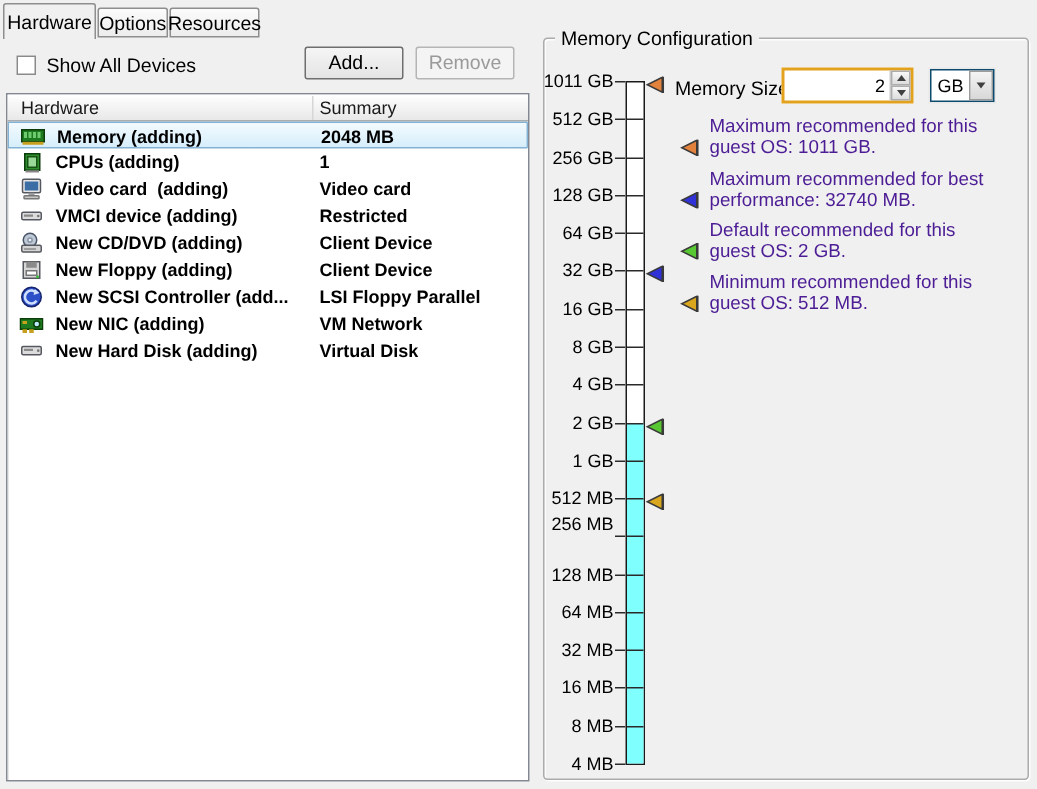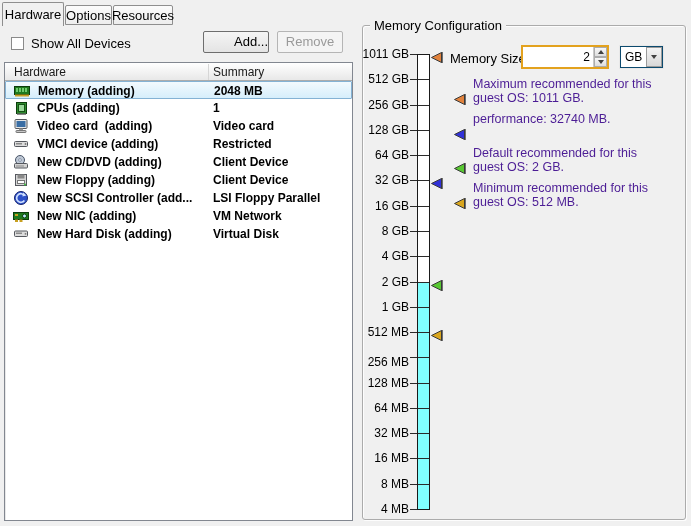--- a/index.html
+++ b/index.html
@@ -132,21 +132,21 @@
     </div>
   <div class="tab" style="left:65px; width:47px;">
       <span>Options</span>
     </div>
   <div class="tab" style="left:113px;width:60px;">
       <span>Resources</span>
     </div>
 
   <div class="checkbox"></div>
   <div class="cb-label">Show All Devices</div>
-  <div class="btn" style="left:203px;text-align:right;">Add...</div>
+  <div class="btn" style="left:203px;">Add...</div>
   <div class="btn disabled" style="left:277px;">Remove</div>
 
   <div class="table">
     <div class="thead">
       <span class="hcell c1">Hardware</span>
       <span class="hcell c2">Summary</span>
       <span class="hdiv"></span>
     </div>
     <div id="device-rows">
     <div class="trow selected">
@@ -307,21 +307,21 @@
       <div class="scale-label" style="top: 225px;">8 GB</div>
       <div class="scale-tickmark" style="top: 231px;"></div>
       <div class="scale-label" style="top: 250px;">4 GB</div>
       <div class="scale-tickmark" style="top: 256px;"></div>
       <div class="scale-label" style="top: 276px;">2 GB</div>
       <div class="scale-tickmark" style="top: 282px;"></div>
       <div class="scale-label" style="top: 301px;">1 GB</div>
       <div class="scale-tickmark" style="top: 307px;"></div>
       <div class="scale-label" style="top: 326px;">512 MB</div>
       <div class="scale-tickmark" style="top: 332px;"></div>
-      <div class="scale-label" style="top: 356px;">256 MB</div>
+      <div class="scale-label" style="top: 343px;">256 MB</div>
       <div class="scale-tickmark" style="top: 357px;"></div>
       <div class="scale-label" style="top: 377px;">128 MB</div>
       <div class="scale-tickmark" style="top: 383px;"></div>
       <div class="scale-label" style="top: 402px;">64 MB</div>
       <div class="scale-tickmark" style="top: 408px;"></div>
       <div class="scale-label" style="top: 427px;">32 MB</div>
       <div class="scale-tickmark" style="top: 433px;"></div>
       <div class="scale-label" style="top: 452px;">16 MB</div>
       <div class="scale-tickmark" style="top: 458px;"></div>
       <div class="scale-label" style="top: 478px;">8 MB</div>
@@ -373,20 +373,21 @@
           <div>Maximum recommended for this</div>
           <div>guest OS: 1011 GB.</div>
         </span>
       </div>
       <div class="legend-item" style="top: 111.5px;">
         <span class="legend-tri"><svg width="13" height="11" viewBox="0 0 13 11">
             <polygon points="11.5,0.5 11.5,10.5 1.5,5.5" fill="#3131D8" stroke="#3A3A3A" stroke-width="1"></polygon>
             <line x1="12" y1="0" x2="12" y2="11" stroke="#3A3A3A" stroke-width="1.4"></line>
           </svg></span>
         <span class="legend-text">
+          <div>Maximum recommended for best</div>
           <div>performance: 32740 MB.</div>
         </span>
       </div>
       <div class="legend-item" style="top: 146px;">
         <span class="legend-tri"><svg width="13" height="11" viewBox="0 0 13 11">
             <polygon points="11.5,0.5 11.5,10.5 1.5,5.5" fill="#58C832" stroke="#3A3A3A" stroke-width="1"></polygon>
             <line x1="12" y1="0" x2="12" y2="11" stroke="#3A3A3A" stroke-width="1.4"></line>
           </svg></span>
         <span class="legend-text">
           <div>Default recommended for this</div>

